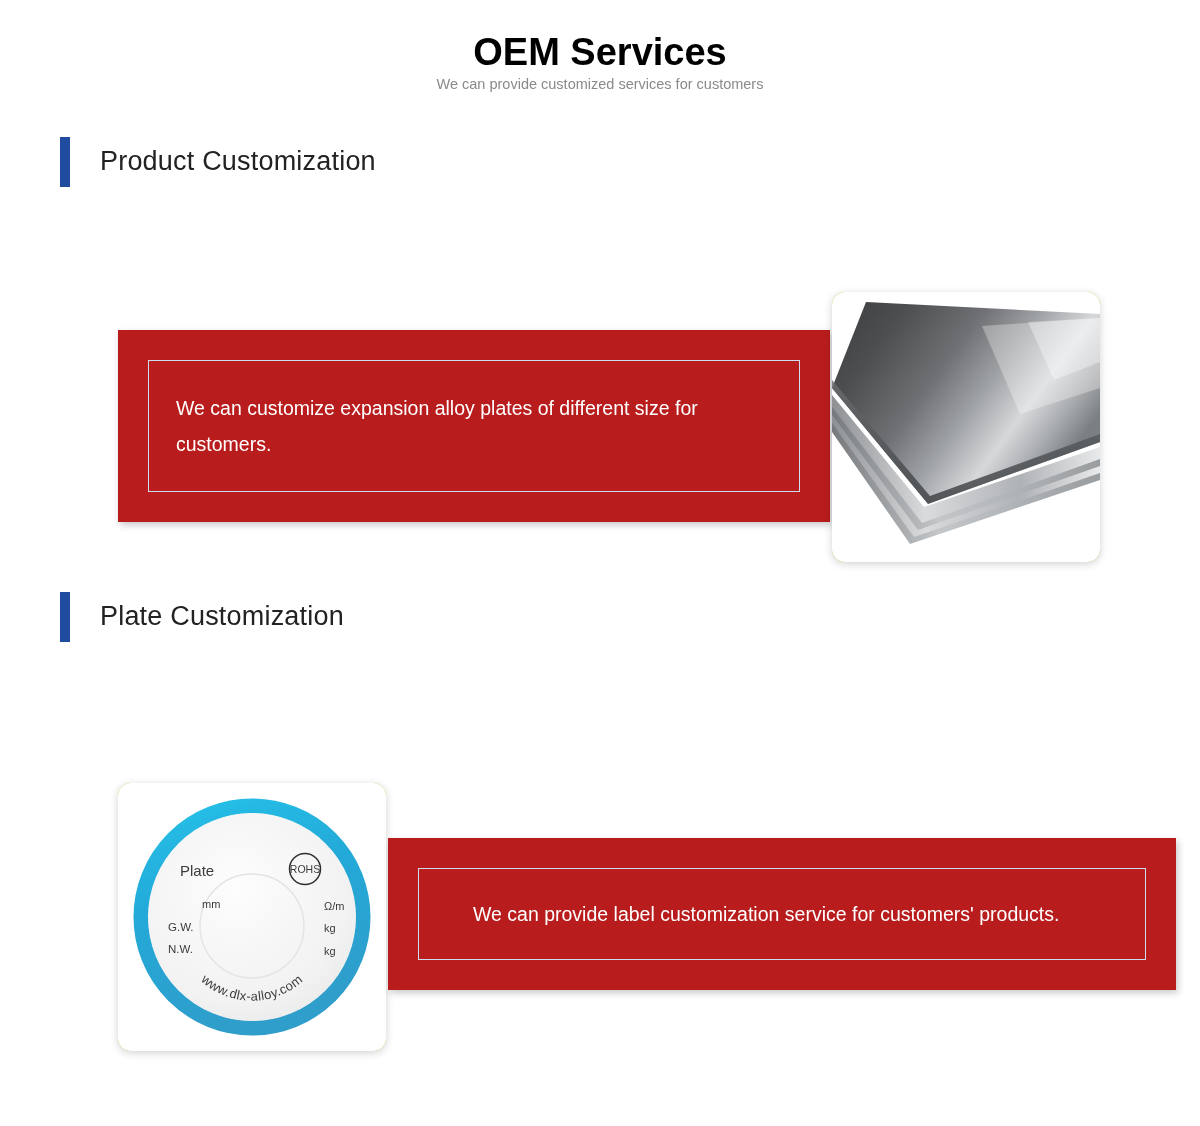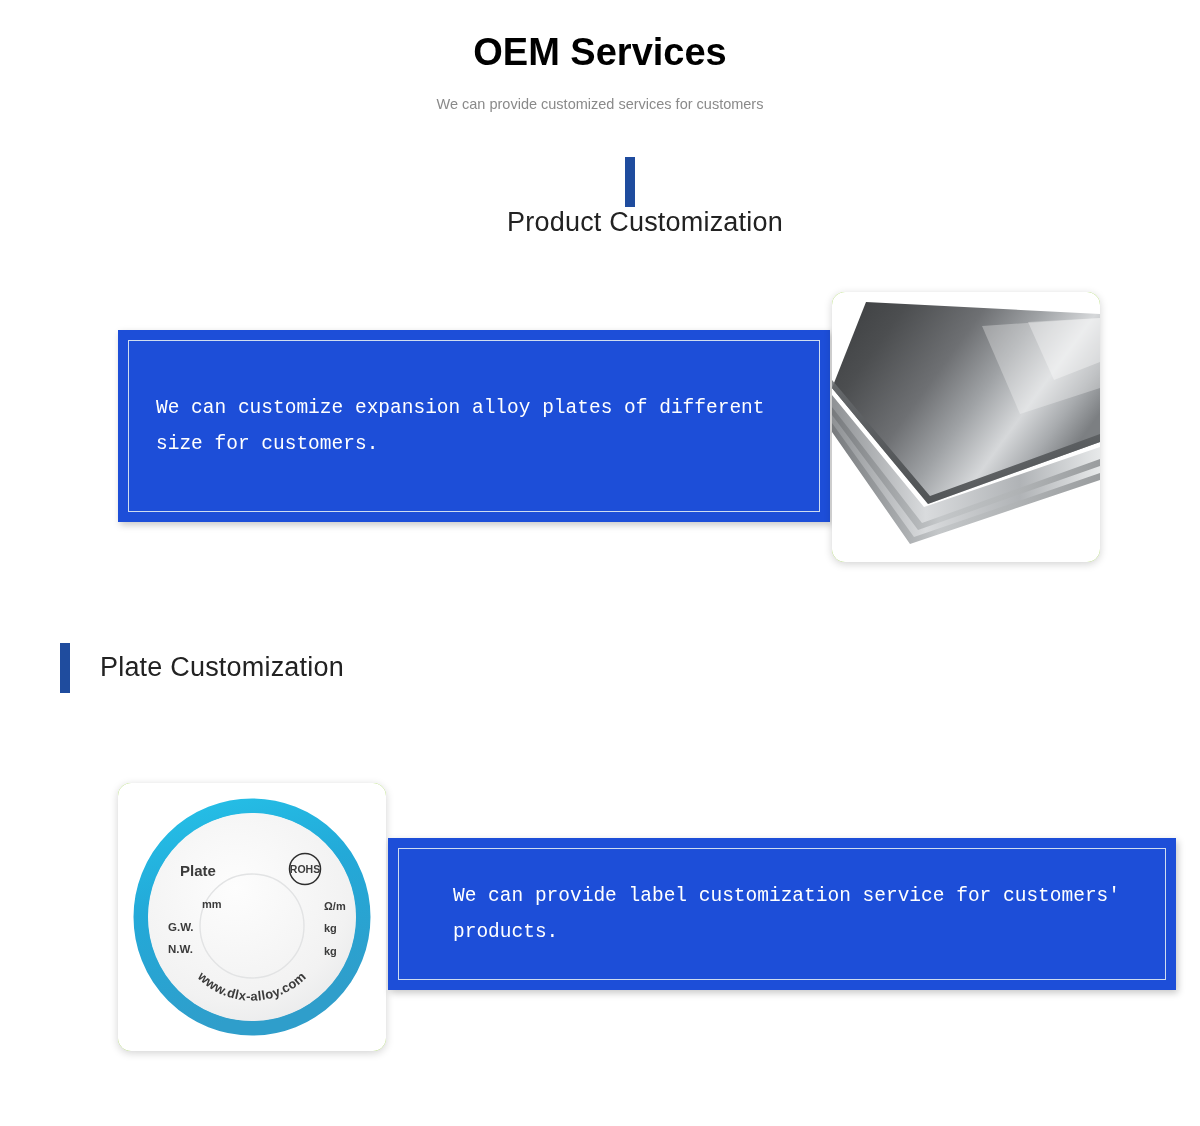--- a/index.html
+++ b/index.html
@@ -42,21 +42,20 @@
     z-index: 1;
     font-size: 38px;
     font-weight: bold;
     color: #000000;
     line-height: 1.2;
     margin: 0;
   }
   .page-subtitle {
     position: relative;
     z-index: 1;
-    margin-top: 20px;
     font-size: 14.5px;
     color: #8a8a8a;
     font-weight: normal;
   }
 
   
   .section-heading {
     display: flex;
     align-items: center;
     margin-left: 60px;
@@ -71,25 +70,24 @@
     margin-left: 30px;
     font-size: 27px;
     color: #222222;
     font-weight: normal;
     letter-spacing: 0.2px;
   }
 
   
   .blue-panel {
     position: absolute;
-    background: #1d4ed8;
+    background: #b91c1c;
     box-shadow: 2px 3px 7px rgba(0,0,0,0.22);
     box-sizing: border-box;
-    padding: 10px;
-    font-family: Liberation Mono, monospace;
+    padding: 30px;
   }
   .blue-panel .inner-border {
     width: 100%;
     height: 100%;
     border: 1px solid #cfdcf0;
     box-sizing: border-box;
     display: flex;
     align-items: center;
   }
   .panel-text {
@@ -121,21 +119,20 @@
     padding-right: 24px;
   }
 
   
   .img-card {
     position: absolute;
     background: #84cc16;
     border-radius: 13px;
     box-shadow: 0 2px 9px rgba(0,0,0,0.18);
     overflow: hidden;
-    font-weight: bold;
   }
   #card-plates {
     left: 832px;
     top: 292px;
     width: 268px;
     height: 270px;
   }
   #card-label {
     left: 118px;
     top: 783px;
@@ -148,21 +145,21 @@
   .lbl-txt { font-family: "Liberation Sans", sans-serif; fill: #3b3b3b; }
 </style>
 </head>
 <body>
 
 <div class="header">
   <h1 class="page-title">OEM Services</h1>
   <div class="page-subtitle">We can provide customized services for customers</div>
 </div>
 
-<div class="section-heading" style="margin-top:45px;flex-direction:column;">
+<div class="section-heading" style="margin-top:45px;">
   <div class="accent-bar"></div>
   <div class="section-title">Product Customization</div>
 </div>
 
 <div class="blue-panel" id="panel-product">
   <div class="inner-border">
     <div class="panel-text">We can customize expansion alloy plates of different size for customers.</div>
   </div>
 </div>
 

